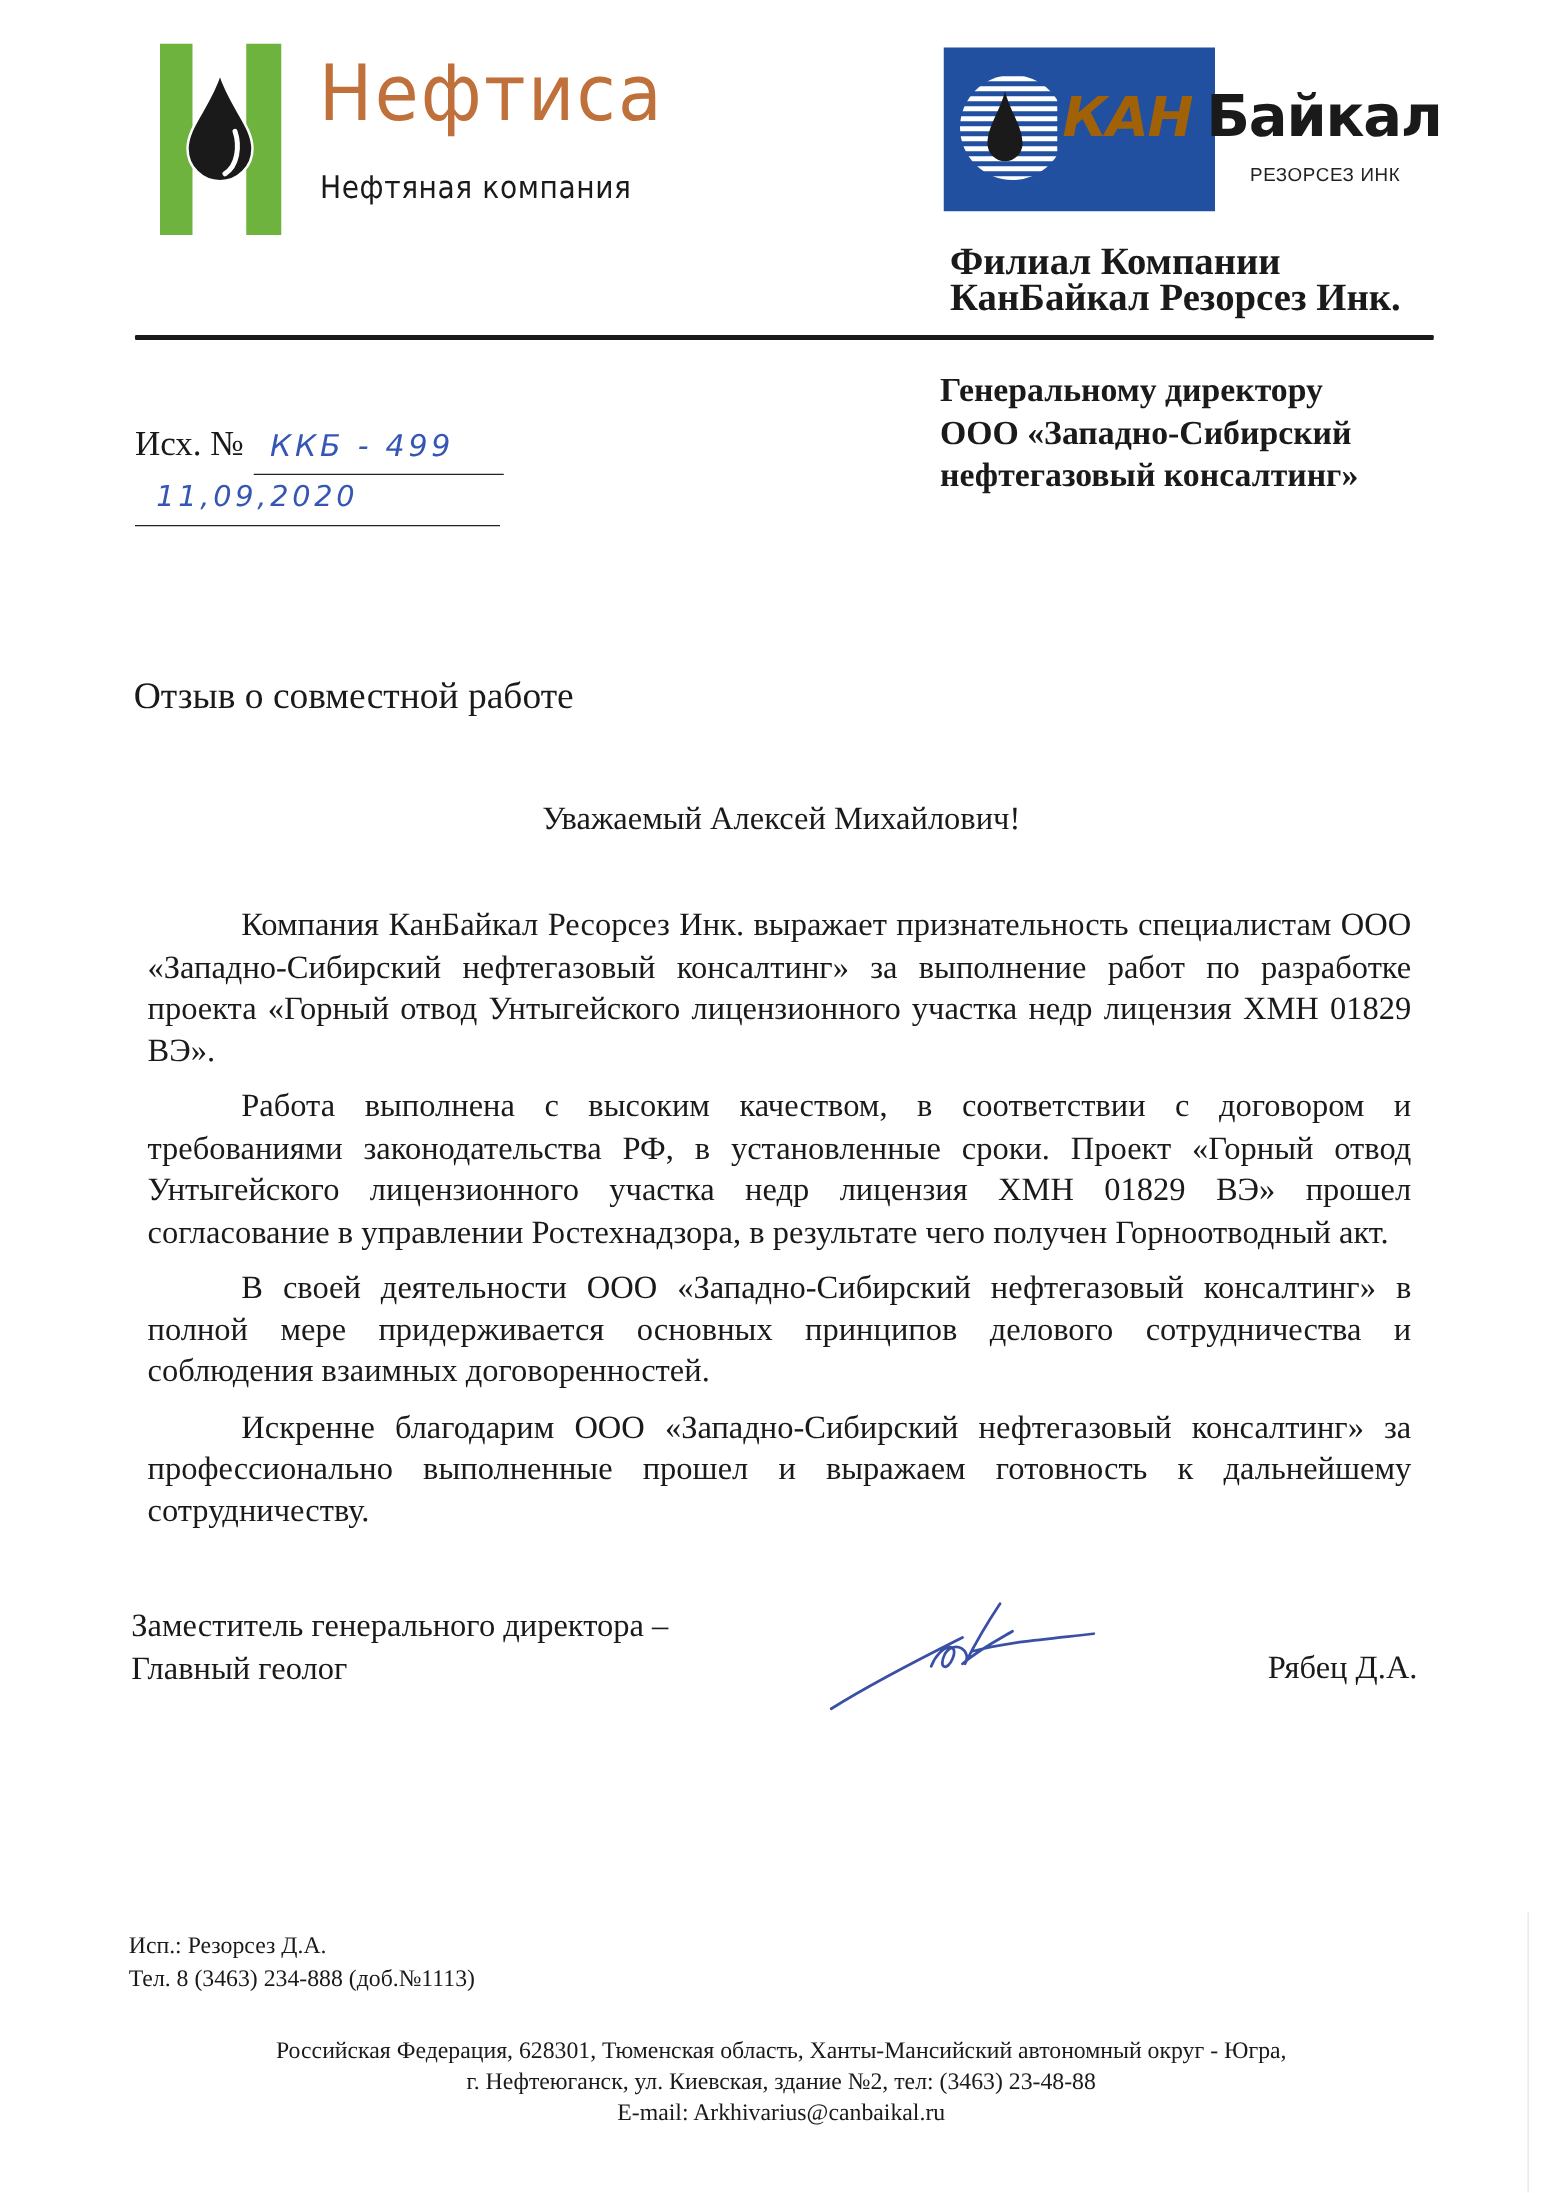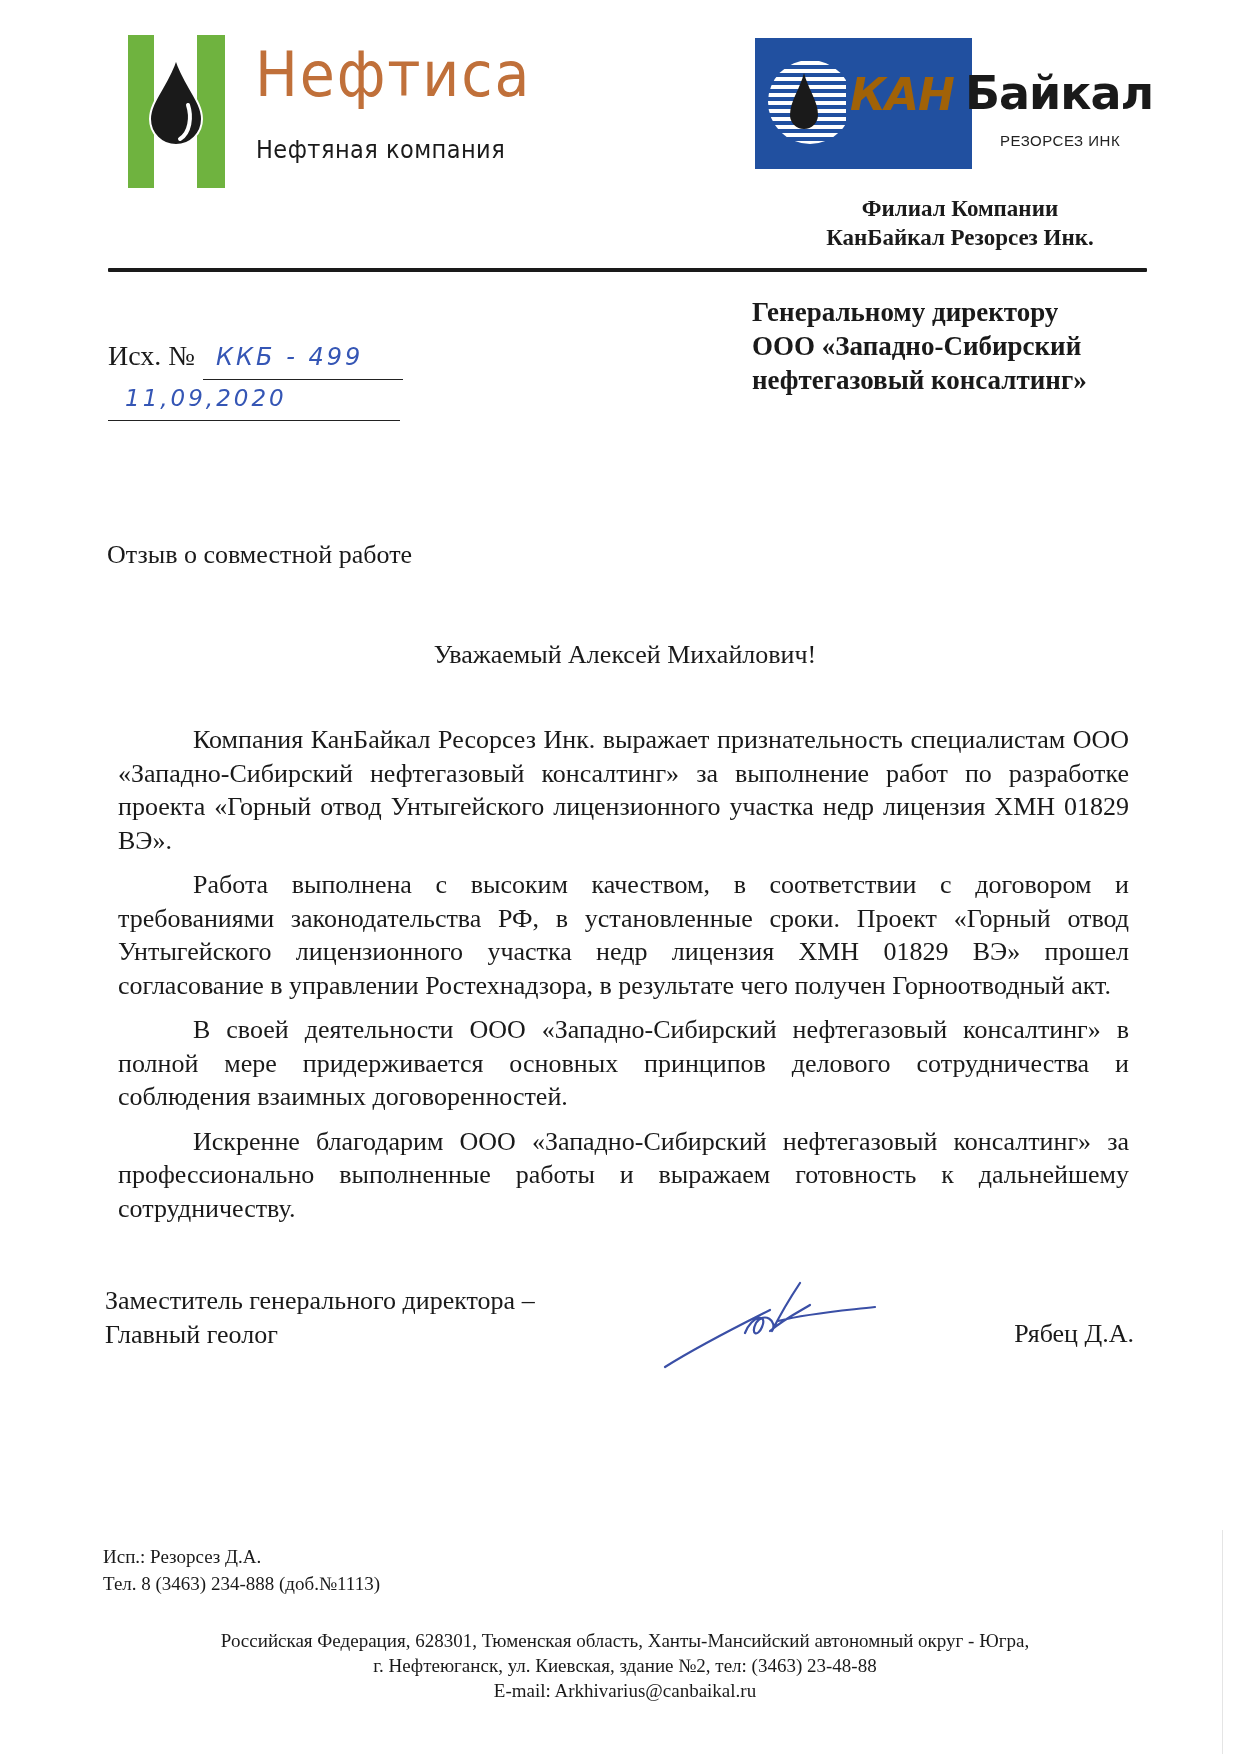--- a/index.html
+++ b/index.html
@@ -10,35 +10,35 @@
   .nf-drop { position: absolute; left: 146px; top: 57px; width: 60px; height: 92px; }
   .nf-title { position: absolute; left: 255px; top: 44px; font-family: "DejaVu Sans", sans-serif; font-size: 62px; color: #c0703a; letter-spacing: 2px; line-height: 1; transform: scaleX(0.92); transform-origin: left top; }
   .nf-sub { position: absolute; left: 256px; top: 137px; font-family: "DejaVu Sans", sans-serif; font-size: 25px; color: #1a1a1a; line-height: 1; letter-spacing: 0.5px; transform: scaleX(0.9); transform-origin: left top; }
 
   
   .kb-box { position: absolute; left: 755px; top: 38px; width: 217px; height: 131px; background: #2150a0; }
   .kb-globe { position: absolute; left: 766px; top: 53px; width: 80px; height: 98px; }
   .kb-kan { position: absolute; left: 850px; top: 73px; font-family: "DejaVu Sans", sans-serif; font-weight: bold; font-style: italic; font-size: 44px; color: #a16207; line-height: 1; letter-spacing: -1px; }
   .kb-baikal { position: absolute; left: 965px; top: 70px; font-family: "DejaVu Sans", sans-serif; font-weight: bold; font-size: 46px; color: #1a1a1a; line-height: 1; letter-spacing: -1px; }
   .kb-res { position: absolute; left: 1000px; top: 132px; font-family: Liberation Sans, sans-serif; font-size: 15px; color: #222; letter-spacing: 0.5px; }
-  .kb-branch { position: absolute; left: 760px; width: 400px; text-align: center; font-family: "Liberation Serif", serif; font-weight: bold; font-size: 23px; line-height: 29px; top: 194px; }
+  .kb-branch { position: absolute; left: 760px; width: 400px; text-align: left; font-family: "Liberation Serif", serif; font-weight: bold; font-size: 31px; line-height: 29px; top: 194px; }
 
   .rule { position: absolute; left: 108px; top: 268px; width: 1039px; height: 4px; background: #1a1a1a; border-radius: 1px; }
 
   
   .out { position: absolute; left: 108px; top: 340px; font-size: 28px; }
   .out-line1 { position: absolute; left: 203px; top: 379px; width: 200px; height: 1px; background: #222; }
   .out-line2 { position: absolute; left: 108px; top: 420px; width: 292px; height: 1px; background: #222; }
   .hand { font-family: "DejaVu Sans", sans-serif; font-style: italic; color: #3556b5; font-size: 24px; letter-spacing: 3px; position: absolute; }
 
   
   .addr { position: absolute; left: 752px; top: 295px; font-weight: bold; font-size: 27px; line-height: 34px; }
   .addr div { white-space: nowrap; }
 
-  .subject { position: absolute; left: 107px; top: 540px; font-size: 26px; }
+  .subject { position: absolute; left: 107px; top: 540px; font-size: 30px; }
   .greeting { position: absolute; left: 0; width: 1250px; text-align: center; top: 640px; font-size: 26px; }
 
   .body { position: absolute; left: 107px; top: 712px; width: 1033px; font-size: 26px; line-height: 33.5px; text-align: justify; }
   .body p { margin: 11px; text-indent: 75px; text-align-last: left; }
 
   .sig-title { position: absolute; left: 105px; top: 1284px; font-size: 26px; line-height: 34px; }
   .signature { position: absolute; left: 660px; top: 1275px; width: 220px; height: 100px; }
   .sig-name { position: absolute; right: 107px; top: 1319px; font-size: 26px; }
 
   .exec { position: absolute; left: 103px; top: 1543px; font-size: 19px; line-height: 27px; }
@@ -108,21 +108,21 @@
   <div>нефтегазовый консалтинг»</div>
 </div>
 
 <div class="subject">Отзыв о совместной работе</div>
 <div class="greeting">Уважаемый Алексей Михайлович!</div>
 
 <div class="body">
   <p>Компания КанБайкал Ресорсез Инк. выражает признательность специалистам ООО «Западно-Сибирский нефтегазовый консалтинг» за выполнение  работ по разработке проекта «Горный отвод Унтыгейского лицензионного участка недр лицензия ХМН 01829 ВЭ».</p>
   <p>Работа выполнена с высоким качеством, в соответствии с договором и требованиями законодательства РФ, в установленные сроки. Проект «Горный отвод Унтыгейского лицензионного участка недр лицензия ХМН 01829 ВЭ» прошел согласование в управлении Ростехнадзора, в результате чего получен Горноотводный акт.</p>
   <p>В своей деятельности ООО «Западно-Сибирский нефтегазовый консалтинг» в полной мере придерживается основных принципов делового сотрудничества и соблюдения взаимных договоренностей.</p>
-  <p>Искренне благодарим ООО «Западно-Сибирский нефтегазовый консалтинг» за профессионально выполненные работы и выражаем готовность к дальнейшему сотрудничеству.</p>
+  <p>Искренне благодарим ООО «Западно-Сибирский нефтегазовый консалтинг» за профессионально выполненные прошел и выражаем готовность к дальнейшему сотрудничеству.</p>
 </div>
 
 <div class="sig-title">
   <div>Заместитель генерального директора –</div>
   <div>Главный геолог</div>
 </div>
 <svg class="signature" viewBox="0 0 220 100">
   <path d="M5 92 C 40 70, 80 50, 110 35 M 85 58 C 92 40, 108 38, 102 52 C 98 62, 90 60, 96 48 C 104 36, 118 46, 112 56 C 120 40, 132 20, 140 8 M 110 56 C 124 44, 140 36, 150 30 M 118 46 C 150 38, 180 36, 215 32" fill="none" stroke="#3a4fa6" stroke-width="2.2" stroke-linecap="round" stroke-linejoin="round"></path>
 </svg>
 <div class="sig-name">Рябец Д.А.</div>

